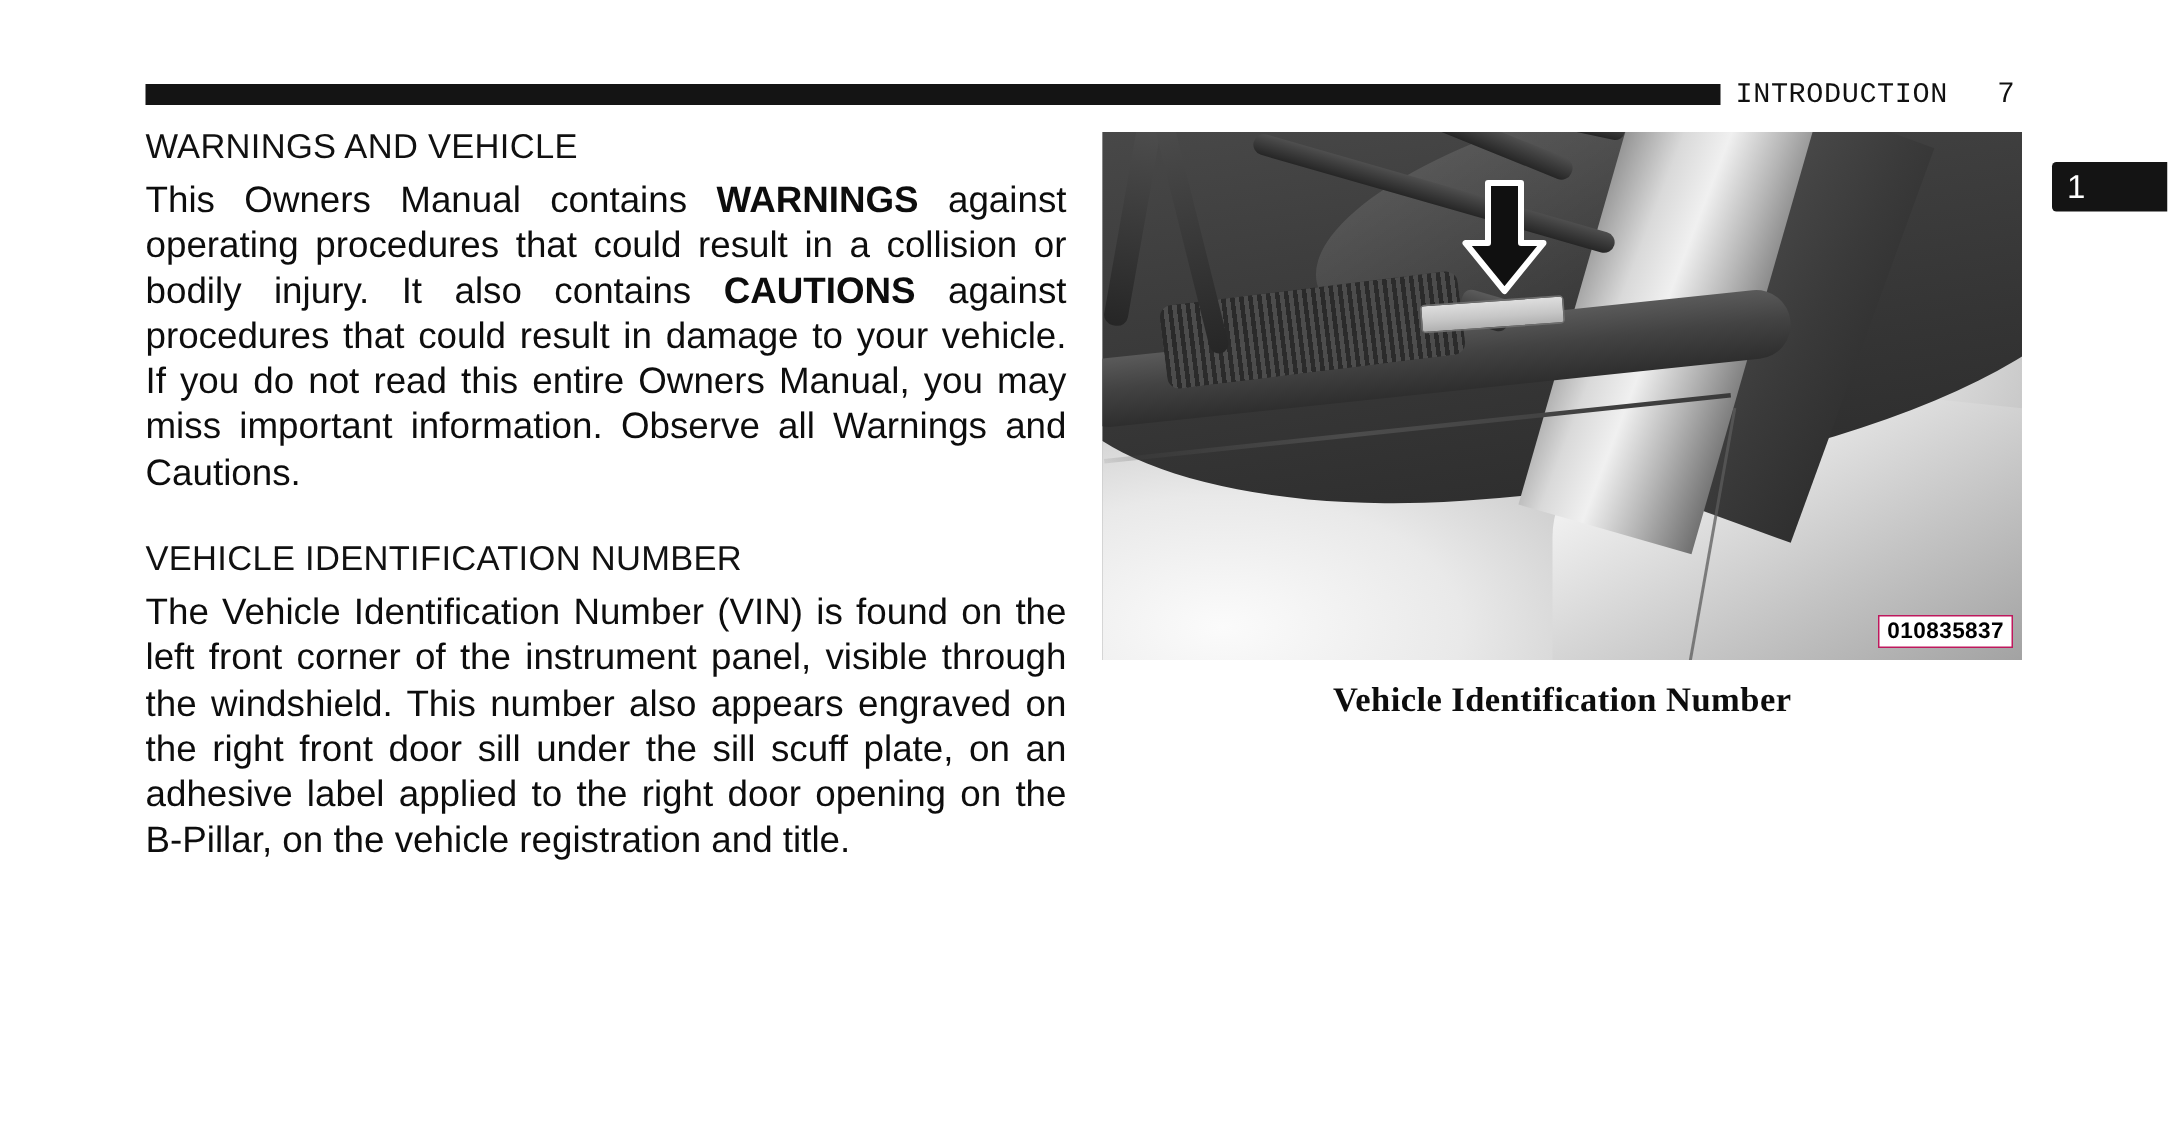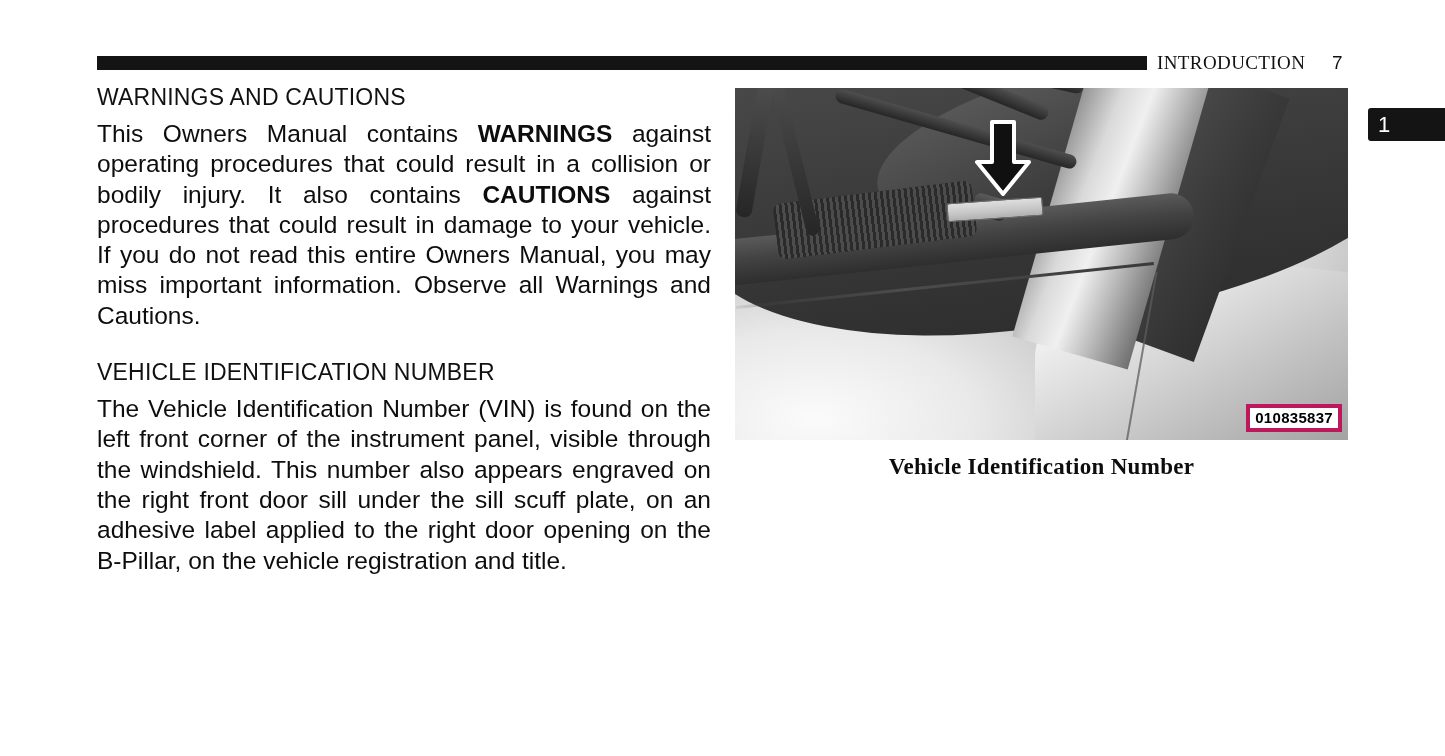--- a/index.html
+++ b/index.html
@@ -22,21 +22,21 @@
     left: 97px;
     top: 56px;
     width: 1050px;
     height: 14px;
     background: #141414;
   }
   #header-title {
     position: absolute;
     left: 1157px;
     top: 52px;
-    font-family: Liberation Serif, serif;
+    font-family: Liberation Mono, monospace;
     font-size: 19px;
     letter-spacing: 0.4px;
     color: #111111;
     white-space: nowrap;
   }
   #header-pagenum {
     position: absolute;
     left: 1332px;
     top: 52px;
     font-family: "Liberation Sans", sans-serif;
@@ -266,21 +266,21 @@
     left: 239px;
     top: 32px;
   }
 
   
   #figure-id {
     position: absolute;
     right: 6px;
     bottom: 8px;
     background: #ffffff;
-    border: 4px solid #be185d;
+    border: 1px solid #be185d;
     padding: 1px 5px 2px 5px;
     font-family: "Liberation Sans", sans-serif;
     font-weight: bold;
     font-size: 15px;
     letter-spacing: 0.3px;
     color: #000000;
     line-height: 17px;
   }
   #figure-caption {
     margin-top: 14px;
@@ -298,21 +298,21 @@
 <div id="header-bar"></div>
 <div id="header-title">INTRODUCTION</div>
 <div id="header-pagenum">7</div>
 
 <div id="chapter-tab">
   <div id="chapter-tab-number">1</div>
 </div>
 
 <div id="text-column">
 
-  <h2 class="section-heading">WARNINGS AND CAUTIONS</h2>
+  <h2 class="section-heading">WARNINGS AND VEHICLE</h2>
 
   <p class="body-par"><span>This Owners Manual contains </span><b>WARNINGS</b><span> against operating procedures that could result in a collision or bodily injury. It also contains </span><b>CAUTIONS</b><span> against procedures that could result in damage to your vehicle. If you do not read this entire Owners Manual, you may miss important information. Observe all Warnings and Cautions.</span></p>
 
   <h2 class="section-heading second">VEHICLE IDENTIFICATION NUMBER</h2>
 
   <p class="body-par">The Vehicle Identification Number (VIN) is found on the left front corner of the instrument panel, visible through the windshield. This number also appears engraved on the right front door sill under the sill scuff plate, on an adhesive label applied to the right door opening on the B-Pillar, on the vehicle registration and title.</p>
 </div>
 
 <div id="figure">
 

